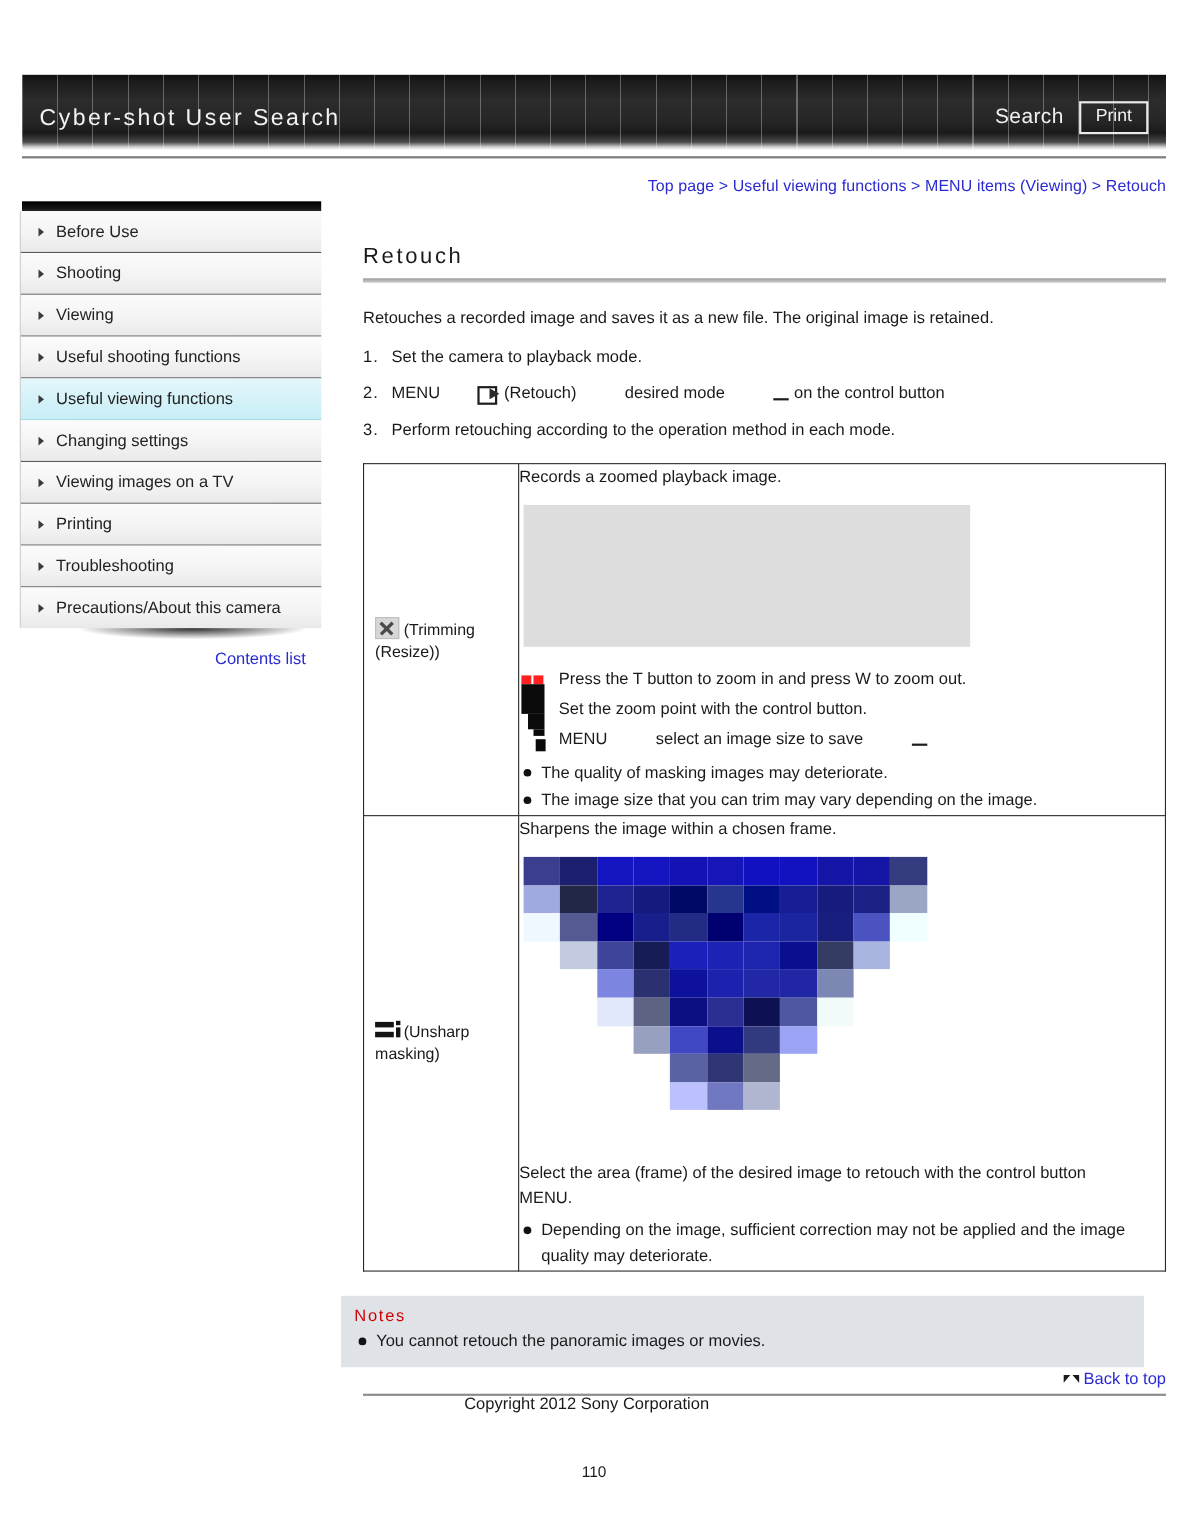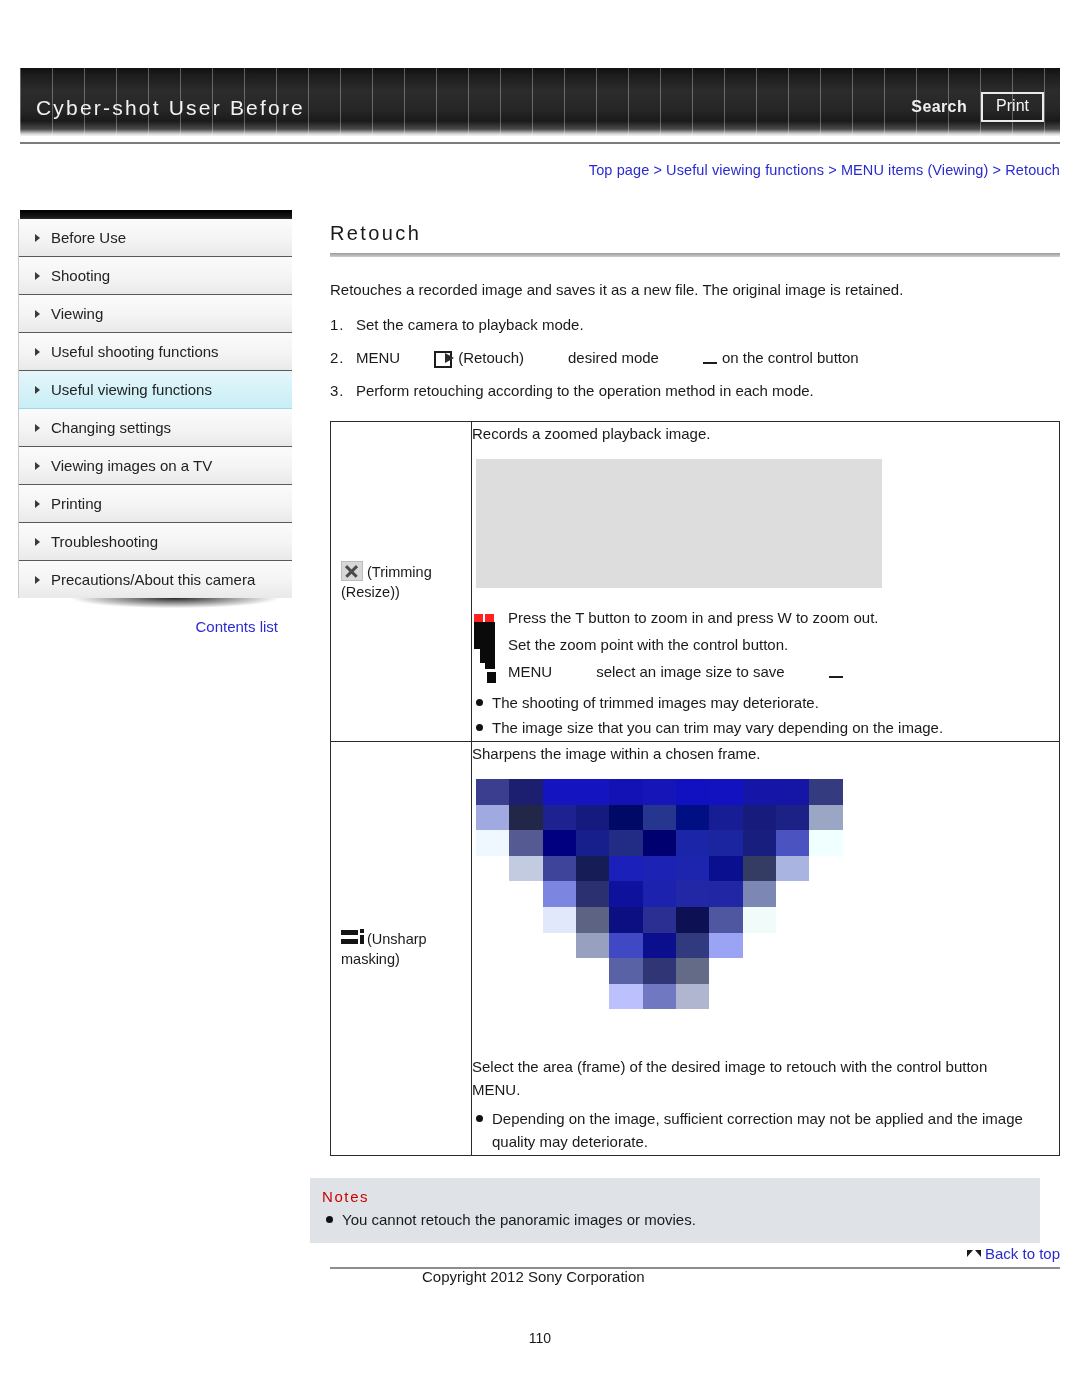--- a/index.html
+++ b/index.html
@@ -44,24 +44,23 @@
   .header-actions {
     position: absolute;
     right: 16px;
     top: 24px;
     display: flex;
     align-items: center;
     gap: 14px;
   }
   .search-link {
     color: #f0f0f0;
-    font-size: 16px;
+    font-size: 19px;
     letter-spacing: 0.4px;
     white-space: nowrap;
-    font-weight: bold;
   }
   .print-button {
     border: 2px solid #eaeaea;
     color: #f4f4f4;
     font-size: 16px;
     padding: 3px 13px 5px 13px;
     background: transparent;
     white-space: nowrap;
   }
   .header-underline {
@@ -83,21 +82,20 @@
     white-space: nowrap;
     letter-spacing: 0.1px;
   }
 
   
   .sidebar {
     position: absolute;
     left: 18px;
     top: 183px;
     width: 274px;
-    margin-top: 27px;
   }
   .sidebar-cap {
     height: 9px;
     background: linear-gradient(to bottom, #000 0%, #141414 70%, #2a2a2a 100%);
     margin-left: 2px;
     margin-right: 0px;
   }
   .sidebar-list {
     background: linear-gradient(to right, #f7f7f7 0%, #f4f4f4 60%, #eeeeee 100%);
     border-left: 1px solid #c9c9c9;
@@ -376,21 +374,21 @@
     width: 1080px;
     text-align: center;
     font-size: 14px;
     color: #1a1a1a;
   }
 </style>
 </head>
 <body>
 
 <div class="site-header">
-  <div class="site-title">Cyber-shot User Before</div>
+  <div class="site-title">Cyber-shot User Search</div>
   <div class="header-actions">
     <span class="search-link">Search</span>
     <span class="print-button">Print</span>
   </div>
 </div>
 <div class="header-underline"></div>
 
 <div class="breadcrumb">Top page &gt; Useful viewing functions &gt; MENU items (Viewing) &gt; Retouch</div>
 
 <div class="sidebar">
@@ -510,21 +508,21 @@
               <span class="gap-md"></span>
               <span>select an image size to save</span>
               <span class="gap-md"></span>
               <span class="underscore-mark"></span>
             </div>
           </div>
 
           <ul class="bullets">
             <li class="bullet">
               <span class="dot"></span>
-              <span>The shooting of trimmed images may deteriorate.</span>
+              <span>The quality of masking images may deteriorate.</span>
             </li>
             <li class="bullet">
               <span class="dot"></span>
               <span>The image size that you can trim may vary depending on the image.</span>
             </li>
           </ul>
         </td>
       </tr>
 
       <tr>

